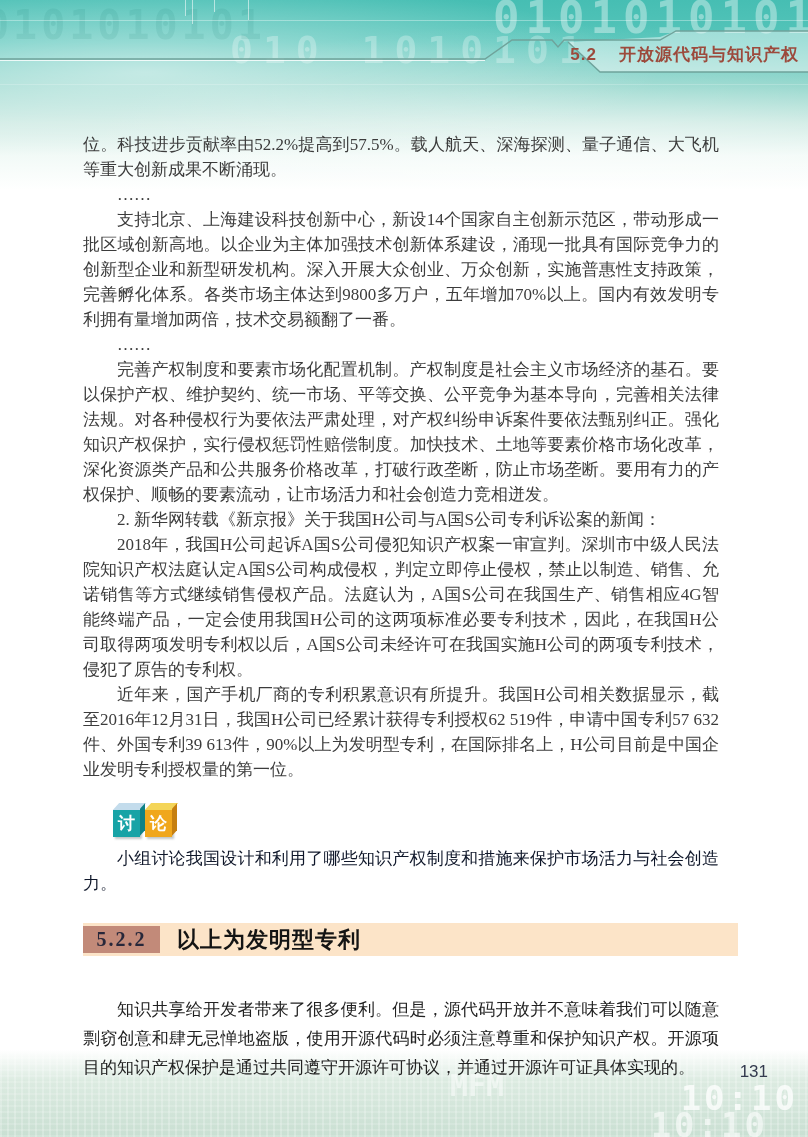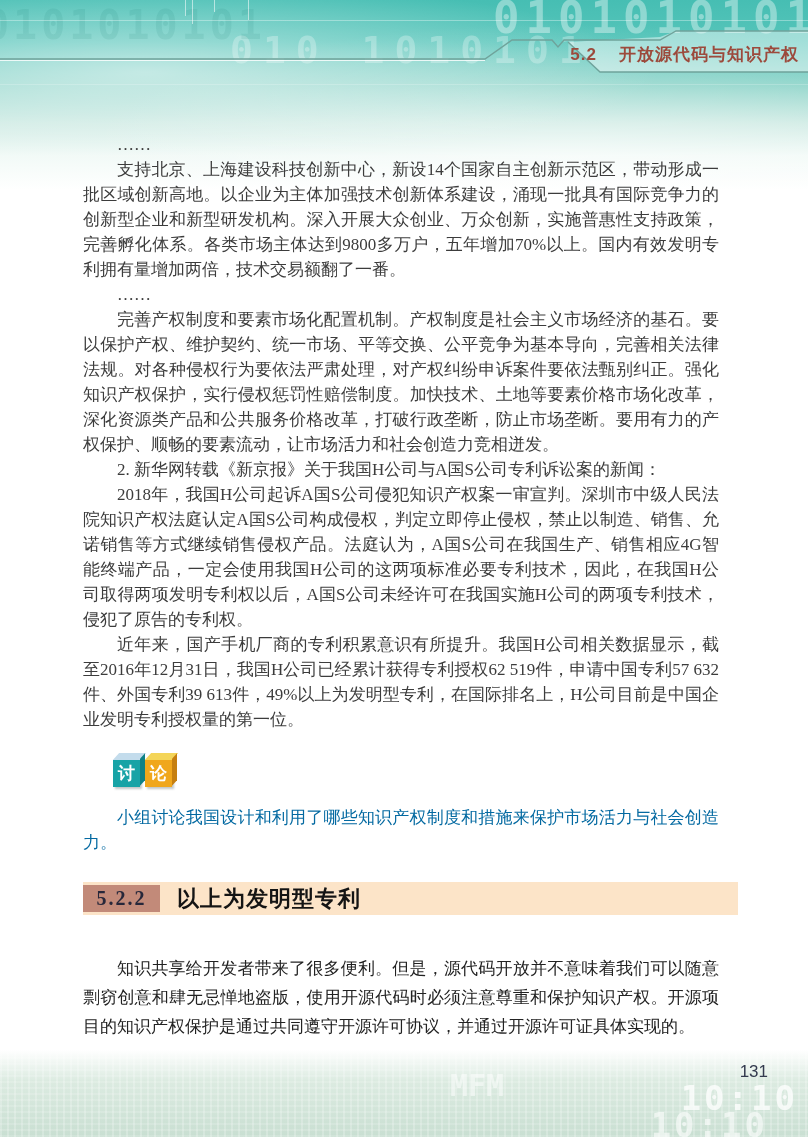--- a/index.html
+++ b/index.html
@@ -47,21 +47,21 @@
           box-shadow:2px 2px 2px rgba(120,130,130,0.45); }
   .cube .top { position:absolute; top:-7px; left:3px; width:27px; height:7px; transform:skewX(-42deg); }
   .cube .side { position:absolute; right:-5px; top:-4px; width:5px; height:27px; transform:skewY(-48deg); }
   .cube.teal { background:#17a3a6; }
   .cube.teal .top { background:#c3dcec; }
   .cube.teal .side { background:#0f8186; }
   .cube.orange { background:#f0a71c; }
   .cube.orange .top { background:#f4d558; }
   .cube.orange .side { background:#c67f10; }
 
-  .discussion { margin-top:18px; font-size:17px; line-height:25px; color:#0369a1; text-indent:2em; text-align:justify; }
+  .discussion { margin-top:9px; font-size:17px; line-height:25px; color:#0f172a; text-indent:2em; text-align:justify; }
 
   
   .section-heading {
     margin-top:27px; width:655px; height:33px; background:#fce4c8;
     display:flex; align-items:center;
   }
   .sec-num {
     width:77px; height:27px; background:#c28a79; color:#27273a;
     display:flex; align-items:center; justify-content:center;
     font-family:"Liberation Serif","DejaVu Serif",serif;
@@ -116,27 +116,28 @@
       <path d="M0 60.5 H485" stroke="rgba(255,255,255,0.8)" stroke-width="1"></path>
     </svg>
 
     <div class="header-title">
       <span>5.2</span>
       <span>开放源代码与知识产权</span>
     </div>
   </div>
 
   <div class="content">
+    <p class="excerpt noindent">位。科技进步贡献率由52.2%提高到57.5%。载人航天、深海探测、量子通信、大飞机等重大创新成果不断涌现。</p>
     <p class="excerpt">……</p>
     <p class="excerpt">支持北京、上海建设科技创新中心，新设14个国家自主创新示范区，带动形成一批区域创新高地。以企业为主体加强技术创新体系建设，涌现一批具有国际竞争力的创新型企业和新型研发机构。深入开展大众创业、万众创新，实施普惠性支持政策，完善孵化体系。各类市场主体达到9800多万户，五年增加70%以上。国内有效发明专利拥有量增加两倍，技术交易额翻了一番。</p>
     <p class="excerpt">……</p>
     <p class="excerpt">完善产权制度和要素市场化配置机制。产权制度是社会主义市场经济的基石。要以保护产权、维护契约、统一市场、平等交换、公平竞争为基本导向，完善相关法律法规。对各种侵权行为要依法严肃处理，对产权纠纷申诉案件要依法甄别纠正。强化知识产权保护，实行侵权惩罚性赔偿制度。加快技术、土地等要素价格市场化改革，深化资源类产品和公共服务价格改革，打破行政垄断，防止市场垄断。要用有力的产权保护、顺畅的要素流动，让市场活力和社会创造力竞相迸发。</p>
     <p class="excerpt">2. 新华网转载《新京报》关于我国H公司与A国S公司专利诉讼案的新闻：</p>
     <p class="excerpt">2018年，我国H公司起诉A国S公司侵犯知识产权案一审宣判。深圳市中级人民法院知识产权法庭认定A国S公司构成侵权，判定立即停止侵权，禁止以制造、销售、允诺销售等方式继续销售侵权产品。法庭认为，A国S公司在我国生产、销售相应4G智能终端产品，一定会使用我国H公司的这两项标准必要专利技术，因此，在我国H公司取得两项发明专利权以后，A国S公司未经许可在我国实施H公司的两项专利技术，侵犯了原告的专利权。</p>
-    <p class="excerpt">近年来，国产手机厂商的专利积累意识有所提升。我国H公司相关数据显示，截至2016年12月31日，我国H公司已经累计获得专利授权62 519件，申请中国专利57 632件、外国专利39 613件，49%以上为发明型专利，在国际排名上，H公司目前是中国企业发明专利授权量的第一位。</p>
+    <p class="excerpt">近年来，国产手机厂商的专利积累意识有所提升。我国H公司相关数据显示，截至2016年12月31日，我国H公司已经累计获得专利授权62 519件，申请中国专利57 632件、外国专利39 613件，90%以上为发明型专利，在国际排名上，H公司目前是中国企业发明专利授权量的第一位。</p>
 
     <div class="badge">
       <div class="cube teal">
         <span class="top"></span>
         <span class="side"></span>
         <span>讨</span>
       </div>
       <div class="cube orange">
         <span class="top"></span>
         <span class="side"></span>

